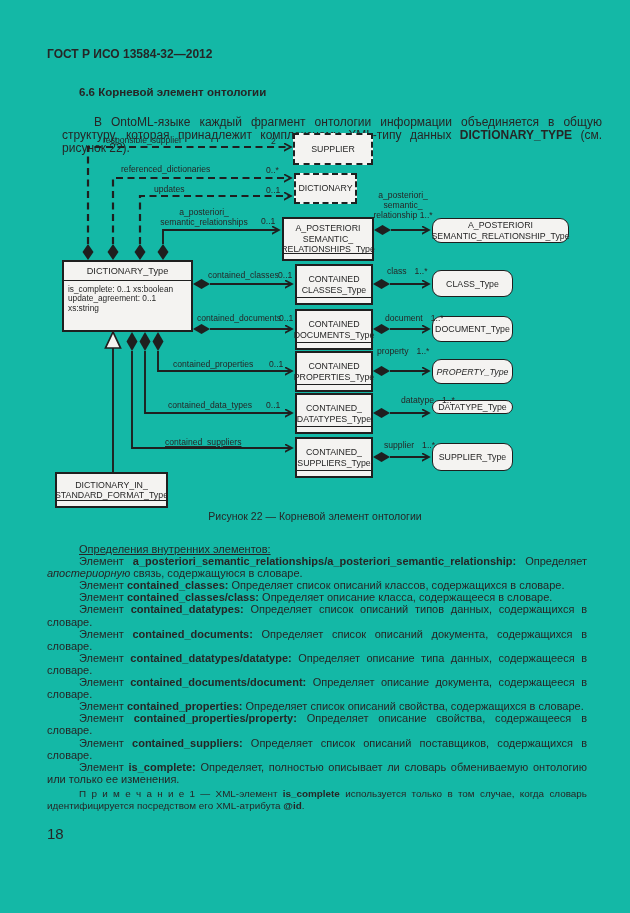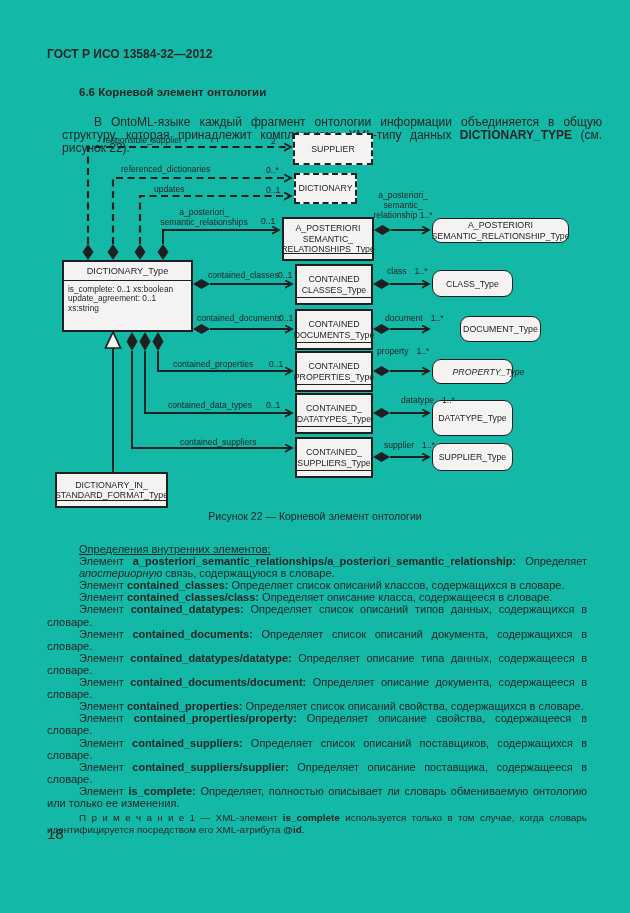--- a/index.html
+++ b/index.html
@@ -4,21 +4,21 @@
 <style>
   html,body{margin:0;padding:0;}
   .page{position:relative;width:630px;height:913px;background:#14b8a6;color:#262626;
         font-family:"Liberation Sans",sans-serif;overflow:hidden;}
   .abs{position:absolute;}
   .hdr{left:47px;top:47px;font-size:12px;font-weight:bold;}
   .sec{left:79px;top:86px;font-size:11.5px;font-weight:bold;}
   .intro{left:47px;top:101px;width:540px;font-size:12px;line-height:12.8px;
          text-align:justify;text-indent:32px;margin:15px;}
   .b{font-weight:bold;}
-  .i{font-style:italic;padding-left:32px;}
+  .i{font-style:italic;}
   
   .diagram{left:55px;top:133px;width:530px;height:376px;}
   .wires{position:absolute;left:0;top:0;}
   .dbox{position:absolute;box-sizing:border-box;border:2px solid #1f1f1f;background:#f4f3f1;
         display:flex;flex-direction:column;align-items:center;justify-content:center;
         font-size:8.8px;line-height:10.5px;text-align:center;}
   .dashedb{border-style:dashed;}
   .cmp{position:absolute;left:0;right:0;bottom:0;height:5px;border-top:1.5px solid #1f1f1f;}
   .rbox{position:absolute;box-sizing:border-box;border:1.6px solid #1f1f1f;border-radius:9px;
         background:#f4f3f1;display:flex;align-items:center;justify-content:center;
@@ -155,27 +155,27 @@
 
     <div class="rbox" style="left:377px;top:85px;width:137px;height:25px;">
       <span style="line-height:10.5px;">
         <span class="blk">A_POSTERIORI</span>
         <span class="blk">SEMANTIC_RELATIONSHIP_Type</span>
       </span>
     </div>
     <div class="rbox" style="left:377px;top:137px;width:81px;height:27px;">
       <span>CLASS_Type</span>
     </div>
-    <div class="rbox" style="left:377px;top:183px;width:81px;height:26px;margin-left:28px;">
+    <div class="rbox" style="left:377px;top:183px;width:81px;height:26px;">
       <span>DOCUMENT_Type</span>
     </div>
     <div class="rbox i" style="left:377px;top:226px;width:81px;height:25px;">
       <span>PROPERTY_Type</span>
     </div>
-    <div class="rbox" style="left:377px;top:267px;width:81px;height:36px;">
+    <div class="rbox" style="left:377px;top:267px;width:81px;height:14px;">
       <span>DATATYPE_Type</span>
     </div>
     <div class="rbox" style="left:377px;top:310px;width:81px;height:28px;">
       <span>SUPPLIER_Type</span>
     </div>
 
     <div class="elabel" style="left:48px;top:2px;">responsible_supplier</div>
     <div class="mult" style="left:216px;top:3px;">2</div>
 
     <div class="elabel" style="left:66px;top:31px;">referenced_dictionaries</div>
@@ -201,21 +201,21 @@
 
     <div class="elabel" style="left:142px;top:180px;">contained_documents</div>
     <div class="mult" style="left:224px;top:180px;">0..1</div>
 
     <div class="elabel" style="left:118px;top:226px;">contained_properties</div>
     <div class="mult" style="left:214px;top:226px;">0..1</div>
 
     <div class="elabel" style="left:113px;top:267px;">contained_data_types</div>
     <div class="mult" style="left:211px;top:267px;">0..1</div>
 
-    <div class="elabel" style="left:125px;top:304px;">contained_suppliers</div>
+    <div class="elabel" style="left:110px;top:304px;text-decoration:underline;">contained_suppliers</div>
 
     <div class="elabel" style="left:332px;top:133px;">
       <span>class</span><span class="msp">1..*</span>
     </div>
     <div class="elabel" style="left:330px;top:180px;">
       <span>document</span><span class="msp">1..*</span>
     </div>
     <div class="elabel" style="left:322px;top:213px;">
       <span>property</span><span class="msp">1..*</span>
     </div>
@@ -235,20 +235,19 @@
         <p class="bodyp"><span>Элемент </span><span class="b">a_posteriori_semantic_relationships/a_posteriori_semantic_relationship:</span><span> Определяет </span><span class="i">апостериорную</span><span> связь, содержащуюся в словаре.</span></p>
         <p class="bodyp"><span>Элемент </span><span class="b">contained_classes:</span><span> Определяет список описаний классов, содержащихся в словаре.</span></p>
         <p class="bodyp"><span>Элемент </span><span class="b">contained_classes/class:</span><span> Определяет описание класса, содержащееся в словаре.</span></p>
         <p class="bodyp"><span>Элемент </span><span class="b">contained_datatypes:</span><span> Определяет список описаний типов данных, содержащихся в словаре.</span></p>
         <p class="bodyp"><span>Элемент </span><span class="b">contained_documents:</span><span> Определяет список описаний документа, содержащихся в словаре.</span></p>
         <p class="bodyp"><span>Элемент </span><span class="b">contained_datatypes/datatype:</span><span> Определяет описание типа данных, содержащееся в словаре.</span></p>
         <p class="bodyp"><span>Элемент </span><span class="b">contained_documents/document:</span><span> Определяет описание документа, содержащееся в словаре.</span></p>
         <p class="bodyp"><span>Элемент </span><span class="b">contained_properties:</span><span> Определяет список описаний свойства, содержащихся в словаре.</span></p>
         <p class="bodyp"><span>Элемент </span><span class="b">contained_properties/property:</span><span> Определяет описание свойства, содержащееся в словаре.</span></p>
         <p class="bodyp"><span>Элемент </span><span class="b">contained_suppliers:</span><span> Определяет список описаний поставщиков, содержащихся в словаре.</span></p>
-        <p class="bodyp"><span>Элемент </span><span class="b">contained_suppliers/supplier:</span><span> Определяет описание поставщика, содержащееся в словаре.</span></p>
         <p class="bodyp"><span>Элемент </span><span class="b">is_complete:</span><span> Определяет, полностью описывает ли словарь обмениваемую онтологию или только ее изменения.</span></p>
       </div>
     <p class="note"><span>П р и м е ч а н и е 1 —  XML-элемент </span><span class="b">is_complete</span><span> используется только в том случае, когда словарь идентифицируется посредством его XML-атрибута </span><span class="b">@id</span><span>.</span></p>
   </div>
 
   <div class="abs pagenum">18</div>
 </div>
 
 </body></html>

